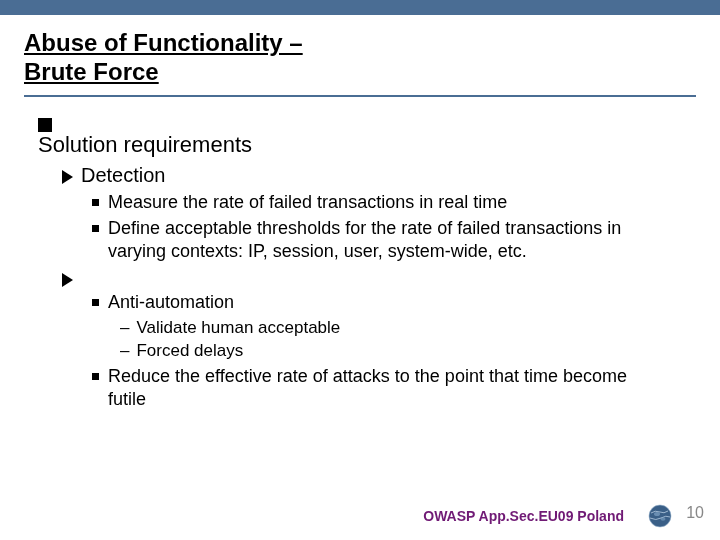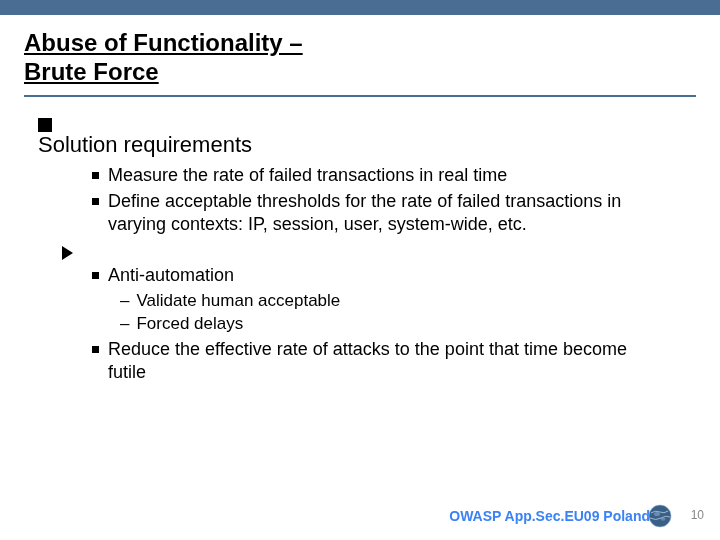--- a/index.html
+++ b/index.html
@@ -103,39 +103,39 @@
   }
   .footer {
     position: absolute;
     bottom: 12px;
     left: 0;
     width: 100%;
     height: 28px;
   }
   .footer-text {
     position: absolute;
-    right: 70px;
+    right: 96px;
     bottom: 4px;
     font-size: 14px;
-    color: #3b82f6;
+    color: #701a75;
     font-weight: bold;
     font-family: Arial, sans-serif;
   }
   .globe {
     position: absolute;
     right: 48px;
     bottom: 0;
     width: 24px;
     height: 24px;
   }
   .page-num {
     position: absolute;
     right: 16px;
     bottom: 6px;
-    font-size: 12px;
+    font-size: 16px;
     color: #888;
     font-family: Arial, sans-serif;
   }
 </style>
 </head>
 <body>
 
 <div class="slide">
 
   <div class="topbar"></div>
@@ -147,20 +147,24 @@
 
   <div class="rule"></div>
 
   <div class="content">
 
     <div class="lvl1">
       <span class="bullet-sq"></span>
       <span>Solution requirements</span>
     </div>
 
+    <div class="lvl2">
+      <span class="arrow"></span>
+      <span>Detection</span>
+    </div>
 
     <div class="lvl3">
       <span class="smallsq"></span>
       <span>Measure the rate of failed transactions in real time</span>
     </div>
     <div class="lvl3">
       <span class="smallsq"></span>
       <span>Define acceptable thresholds for the rate of failed transactions in varying contexts: IP, session, user, system-wide, etc.</span>
     </div>
 

